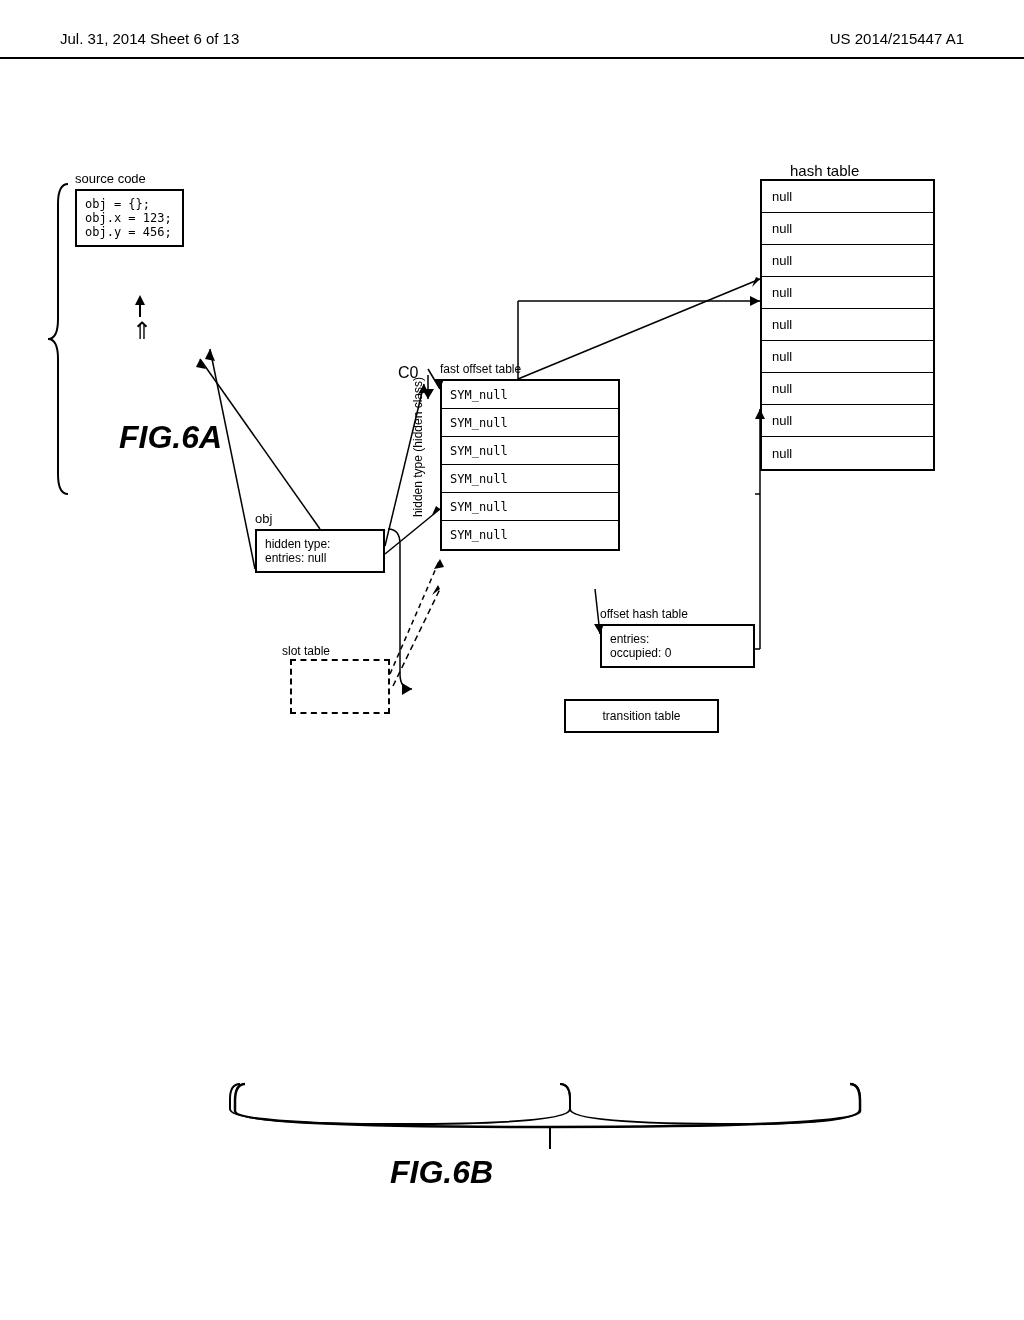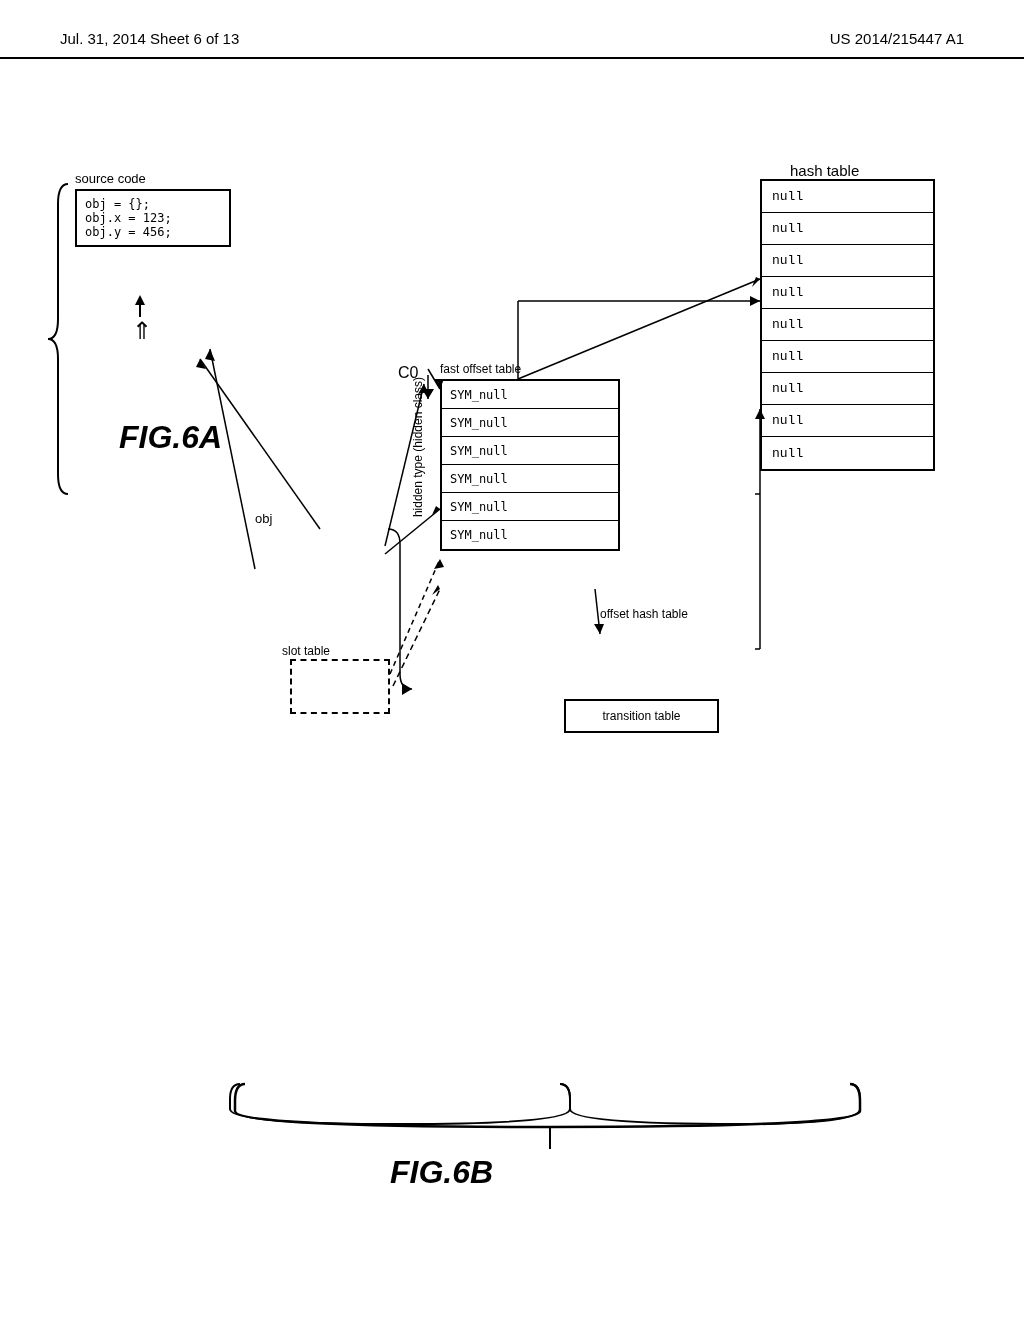--- a/index.html
+++ b/index.html
@@ -40,21 +40,21 @@
       position: relative;
       width: 100%;
       height: calc(1320px - 90px);
     }
 
     
     .source-code-box {
       position: absolute;
       left: 75px;
       top: 130px;
-      width: 156px;
+      width: 109px;
       border: 2px solid #000;
       padding: 6px 8px;
       font-size: 12px;
       font-family: monospace;
     }
 
     .source-code-label {
       position: absolute;
       left: 75px;
       top: 112px;
@@ -188,21 +188,21 @@
       position: absolute;
       left: 790px;
       top: 103px;
       font-size: 15px;
     }
 
     .hash-table-row {
       border-bottom: 1px solid #000;
       padding: 7px 10px;
       font-size: 13px;
-      font-family: Liberation Mono, monospace;
+      font-family: Liberation Sans, sans-serif;
       min-height: 32px;
       display: flex;
       align-items: center;
     }
 
     .hash-table-row:last-child {
       border-bottom: none;
     }
 
     
@@ -250,20 +250,24 @@
     <div style="font-size:12px;font-family:monospace;">obj.x = 123;</div>
     <div style="font-size:12px;font-family:monospace;">obj.y = 456;</div>
   </div>
 
   <div style="position:absolute; left:132px; top:258px; font-size:24px;">⇑</div>
 
   <div class="fig6a-label">FIG.6A</div>
 
   <div class="obj-label">obj</div>
 
+  <div class="obj-box">
+    <div>hidden type:</div>
+    <div>entries: null</div>
+  </div>
 
   <div class="slot-table-label">slot table</div>
 
   <div class="slot-table-box"></div>
 
   <div class="c0-label">C0</div>
 
   <div class="hidden-class-vertical" style="writing-mode: vertical-rl; transform: rotate(180deg); position:absolute; left:411px; top:318px; font-size:12px; white-space:nowrap;">hidden type (hidden class)</div>
 
   <div class="fast-offset-label">fast offset table</div>
@@ -272,20 +276,24 @@
     <div class="fast-offset-row">SYM_null</div>
     <div class="fast-offset-row">SYM_null</div>
     <div class="fast-offset-row">SYM_null</div>
     <div class="fast-offset-row">SYM_null</div>
     <div class="fast-offset-row">SYM_null</div>
     <div class="fast-offset-row">SYM_null</div>
   </div>
 
   <div class="offset-hash-label">offset hash table</div>
 
+  <div class="offset-hash-box">
+    <div>entries:</div>
+    <div>occupied: 0</div>
+  </div>
 
   <div class="transition-box">
     <div>transition table</div>
   </div>
 
   <div class="hash-table-title">hash table</div>
 
   <div class="hash-table-outer">
     <div class="hash-table-row">null</div>
     <div class="hash-table-row">null</div>

